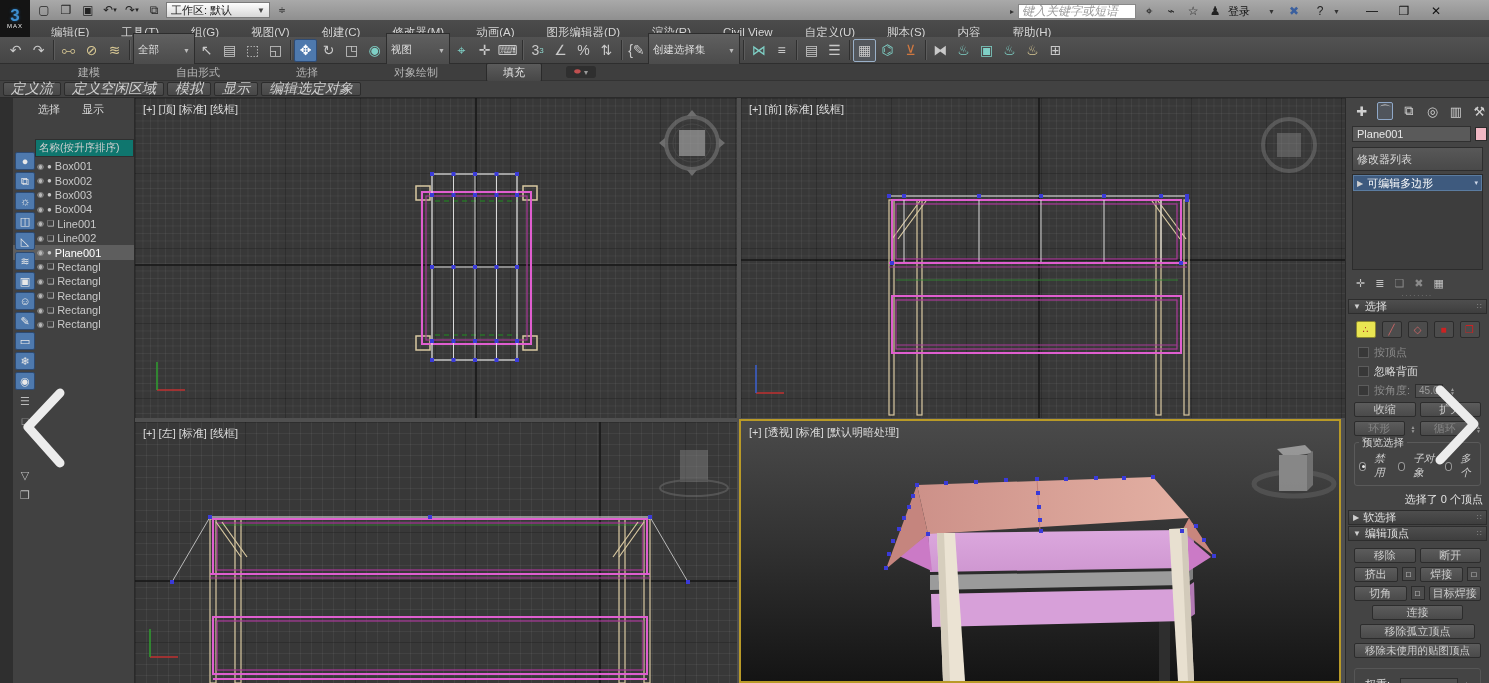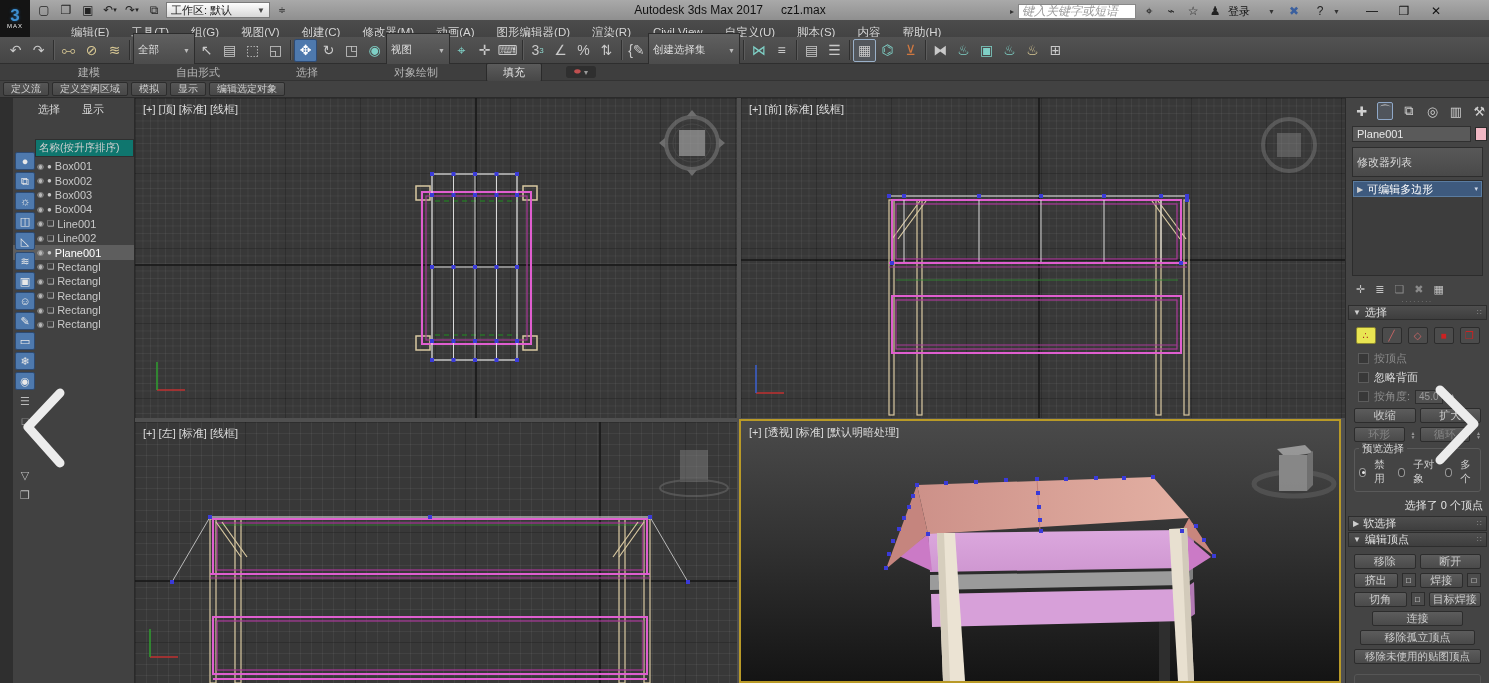--- a/index.html
+++ b/index.html
@@ -25,21 +25,21 @@
     align-items:center; justify-content:center; font-size:12px; color:#111; }
   #search-box { width:118px; height:15px; background:#fff; border:1px solid #888;
     font-size:12px; color:#9a9a9a; font-style:italic; padding:0 3px; display:flex; align-items:center; }
   .tb-right-icon { font-size:12px; color:#222; width:18px; text-align:center; }
   .win-btn { width:28px; height:18px; display:inline-flex; align-items:center;
     justify-content:center; color:#111; font-size:12px; }
 
   
   #menubar { left:0; top:20px; width:1489px; height:25px;
     background:linear-gradient(#4c4c4c,#404040); border-bottom:1px solid #2c2c2c;
-    display:flex; align-items:center; padding-left:60px; gap:0; }
+    display:flex; align-items:center; padding-left:40px; gap:10px; }
   .menu-item { font-size:11.5px; color:#d6d6d6; padding:0 11px; height:17px;
     display:flex; align-items:center; }
 
   
   #toolbar { left:0; top:37px; width:1489px; height:27px;
     background:linear-gradient(#525252,#454545); border-bottom:1px solid #2e2e2e;
     display:flex; align-items:center; padding-left:4px; }
   .t-icon { width:23px; height:23px; display:inline-flex; align-items:center; justify-content:center;
     color:#c9c9c9; font-size:14px; border-radius:2px; flex:0 0 auto; }
   .t-icon.teal { color:#7fd0c6; }
@@ -57,21 +57,21 @@
     display:flex; align-items:center; gap:0; padding-left:40px; border-bottom:1px solid #333; }
   .r-tab { font-size:11px; color:#b5b5b5; padding:0 38px; }
   .r-tab.active { background:linear-gradient(#5b5b5b,#474747); border:1px solid #2a2a2a;
     border-radius:2px; color:#e4e4e4; padding:1px 16px; margin:0 10px; }
   #ribbon-collapse { width:30px; height:12px; background:#2f2f2f; border-radius:3px;
     margin-left:14px; display:flex; align-items:center; justify-content:center; gap:3px;
     color:#c05050; font-size:8px; }
   #ribbon-sub { left:0; top:81px; width:1489px; height:17px; background:#424242;
     border-bottom:1px solid #2b2b2b; display:flex; align-items:center; gap:3px; padding-left:3px; }
   .sub-btn { height:14px; background:linear-gradient(#565656,#484848); border:1px solid #2c2c2c;
-    font-size:10px; color:#cfcfcf; display:flex; align-items:center; padding:0 7px; border-radius:2px; }
+    font-size:14px; color:#cfcfcf; display:flex; align-items:center; padding:0 7px; border-radius:2px;font-style:italic; }
 
   
   #left-edge { left:0; top:98px; width:13px; height:585px; background:#2f2f2f; }
   #explorer { left:13px; top:98px; width:122px; height:585px; background:#414141;
     border-right:1px solid #2a2a2a; font-size:11px; }
   #explorer-menu { display:flex; gap:22px; padding:4px 0 4px 25px; color:#d8d8d8; }
   #explorer-header { margin:18px 0 0 22px; background:#0f766e; border:1px solid #2f2f2f;
     color:#d0d0d0; font-size:10.5px; padding:1px 3px; white-space:nowrap; overflow:hidden; }
   .x-row { display:flex; align-items:center; height:14.4px; padding-left:24px; gap:3px;
     color:#c9c9c9; white-space:nowrap; }
@@ -105,21 +105,21 @@
   
   #cmd { left:1345px; top:98px; width:144px; height:585px; background:#444444;
     border-left:1px solid #2a2a2a; font-size:11px; }
   #cmd-tabs { display:flex; gap:8px; padding:4px 2px 2px 8px; color:#cfcfcf; font-size:13px; }
   .cmd-tab { width:19px; height:18px; display:flex; align-items:center; justify-content:center; }
   .cmd-tab.active { border:1px solid #8fa8c8; background:#50555c; border-radius:2px; }
   #name-row { display:flex; align-items:center; gap:4px; padding:4px 2px 3px 6px; }
   #obj-name { width:122px; height:16px; background:#5a5a5a; border:1px solid #303030;
     color:#e8e8e8; font-size:11px; padding:0 4px; display:flex; align-items:center; }
   #obj-color { width:12px; height:14px; border:1px solid #2a2a2a; }
-  #mod-list { margin:2px 6px; height:30px; background:linear-gradient(#585858,#494949);
+  #mod-list { margin:2px 6px; height:24px; background:linear-gradient(#585858,#494949);
     border:1px solid #2d2d2d; display:flex; align-items:center; padding:0 4px; color:#d8d8d8; }
   #stack { margin:3px 6px; height:96px; background:#3d3d3d; border:1px solid #2c2c2c; }
   #stack-row { height:16px; background:#3e5a7e; border:1px solid #5b7ca0; color:#fff;
     display:flex; align-items:center; gap:4px; padding:0 3px; font-size:11px; }
   #stack-tools { display:flex; gap:10px; padding:4px 8px 2px 10px; color:#c2c2c2; font-size:11px; }
   .divider-dots { text-align:center; color:#8a8a8a; font-size:7px; letter-spacing:2px; line-height:6px; }
   .rollout-hd { height:15px; background:linear-gradient(#4e4e4e,#3e3e3e); border:1px solid #2d2d2d;
     margin:1px 2px; display:flex; align-items:center; gap:4px; padding:0 4px; color:#e0e0e0; }
   .rollout-hd .grip { margin-left:auto; color:#8a8a8a; font-size:8px; }
   .arrow { font-size:8px; color:#cfcfcf; }
@@ -138,21 +138,21 @@
   .btn { background:linear-gradient(#5c5c5c,#4a4a4a); border:1px solid #2c2c2c; border-radius:2px;
     color:#cccccc; font-size:11px; display:flex; align-items:center; justify-content:center; height:15px; }
   .btn.dis { color:#858585; }
   .btn-pair { display:flex; gap:4px; padding:2px 8px; }
   .btn-pair .btn { flex:1; }
   .setbox { width:14px; height:14px; background:#4c4c4c; border:1px solid #2c2c2c; color:#e8e8e8;
     font-size:8px; display:flex; align-items:center; justify-content:center; }
   .groupbox { margin:4px 8px 2px; border:1px solid #5a5a5a; border-radius:3px; padding:3px 4px 5px; position:relative; }
   .groupbox .gb-title { position:absolute; top:-7px; left:4px; background:#444; padding:0 3px;
     font-size:10.5px; color:#d6d6d6; }
-  .radio-row { display:flex; gap:8px; align-items:center; padding-top:6px; font-size:10.5px; color:#cfcfcf; }
+  .radio-row { display:flex; gap:8px; align-items:center; padding-top:6px; font-size:10.5px; color:#cfcfcf;font-style:italic; }
   .radio { width:9px; height:9px; border-radius:50%; border:1px solid #9a9a9a; background:#383838;
     display:inline-block; position:relative; }
   .radio.sel::after { content:""; position:absolute; left:2px; top:2px; width:3px; height:3px;
     border-radius:50%; background:#e8e8e8; }
   #sel-status { text-align:right; padding:4px 6px 2px; color:#e4e4e4; }
   .wc-row { display:flex; align-items:center; gap:4px; padding:2px 0 2px 16px; }
 
   
   .chev { z-index:50; pointer-events:none; }
 </style>
@@ -165,24 +165,20 @@
     <span class="qa-icon">❐</span>
     <span class="qa-icon">▣</span>
     <span class="qa-icon">↶<span style="font-size:7px">▾</span></span>
     <span class="qa-icon">↷<span style="font-size:7px">▾</span></span>
     <span class="qa-icon">⧉</span>
     <div id="workspace-dd">
       <span>工作区: 默认</span>
       <span class="caret">▼</span>
     </div>
     <span class="qa-icon" style="font-size:9px">≑</span>
-  </div>
-  <div id="win-title" class="abs">
-    <span>Autodesk 3ds Max 2017</span>
-    <span>cz1.max</span>
   </div>
   <div class="abs" style="left:1010px;top:2px;display:flex;align-items:center;gap:4px;">
     <span style="font-size:8px;color:#333">▸</span>
     <div id="search-box">
       <span>键入关键字或短语</span>
     </div>
     <span class="tb-right-icon">⌖</span>
     <span class="tb-right-icon">⌁</span>
     <span class="tb-right-icon">☆</span>
     <span class="tb-right-icon">♟</span>

